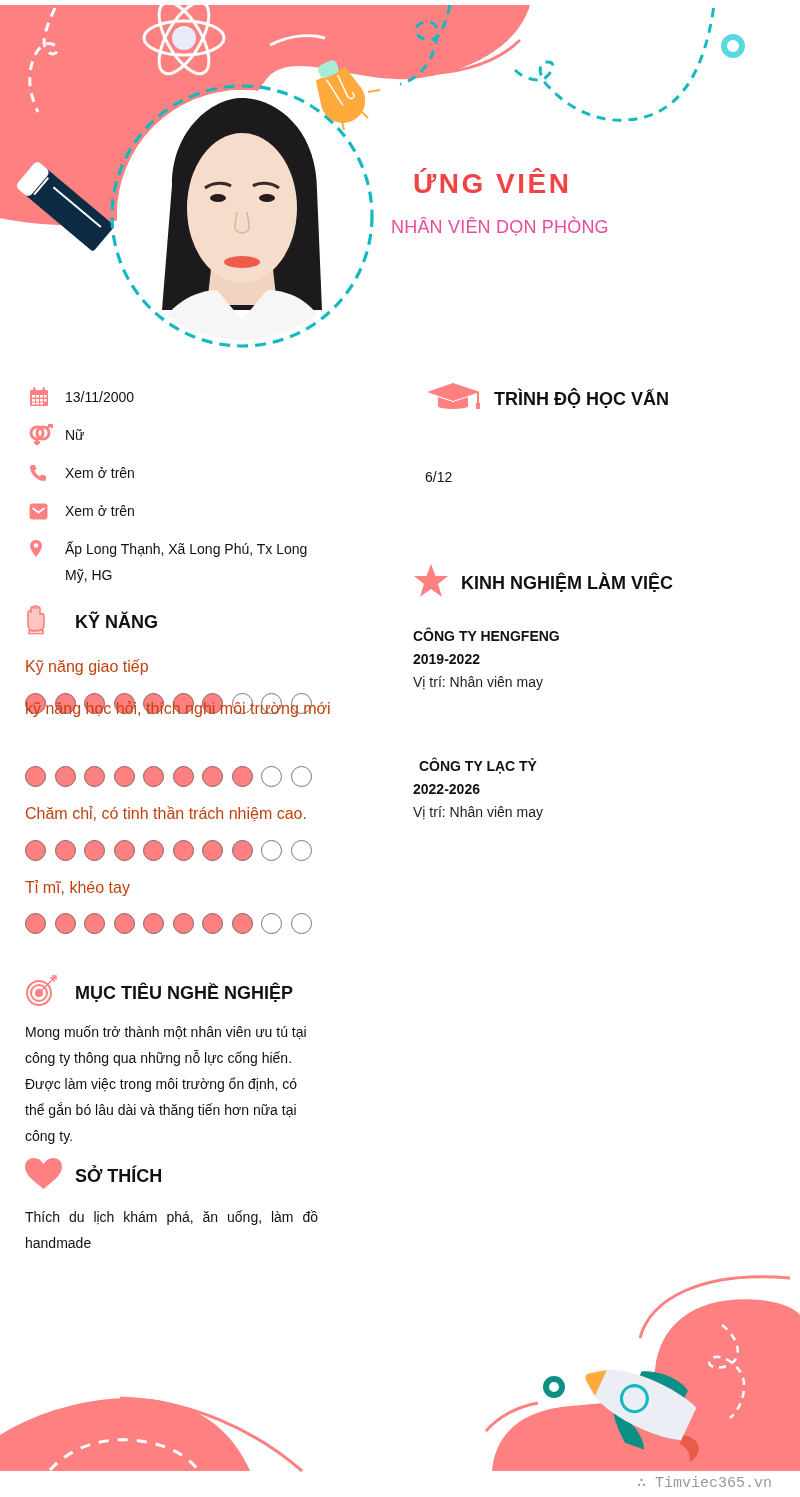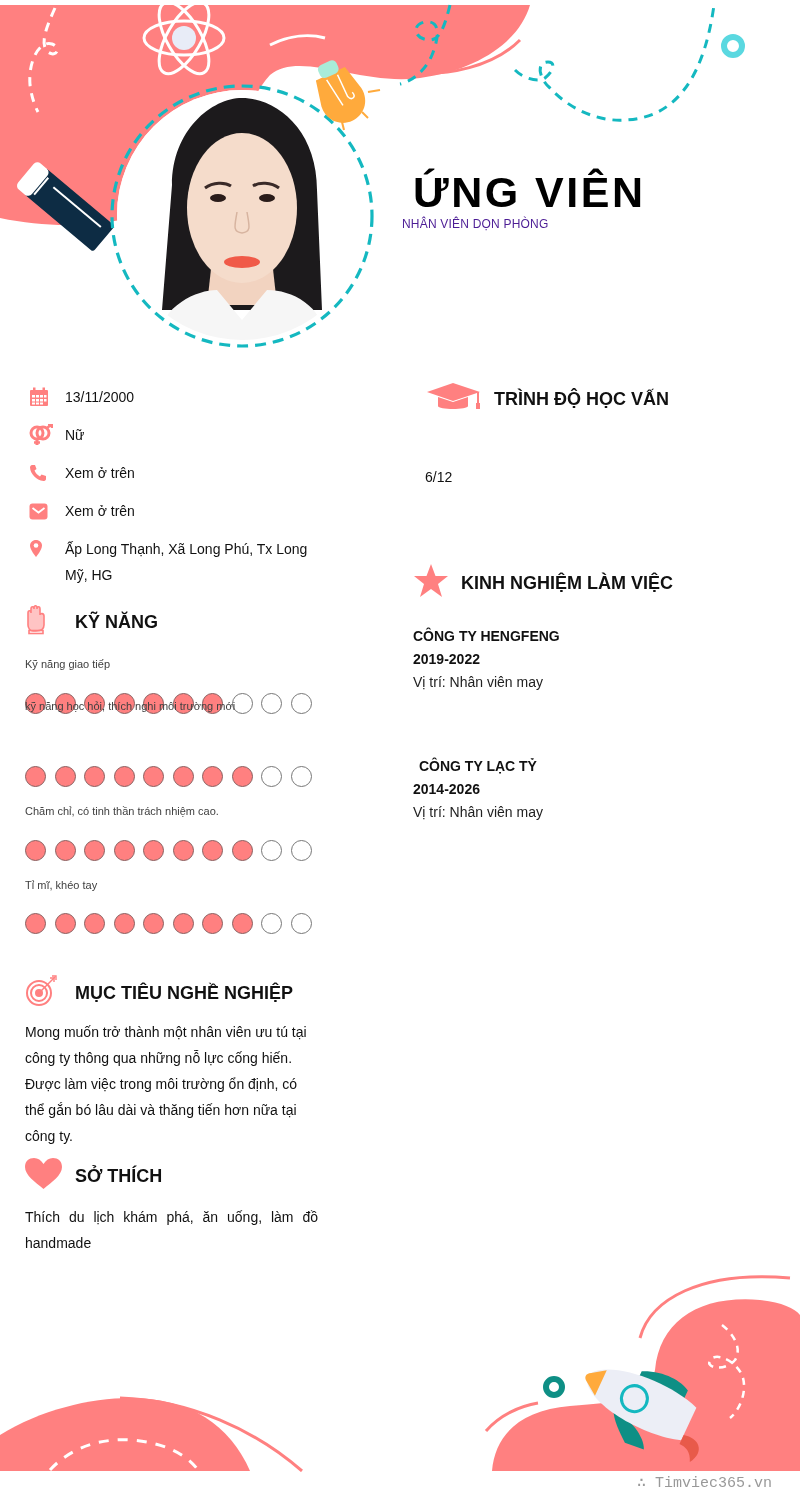--- a/index.html
+++ b/index.html
@@ -1,32 +1,32 @@
 <!DOCTYPE html>
 <html><head>
 <meta charset="utf-8">
 <style>
   * { box-sizing: border-box; margin: 0; padding: 0; }
   html, body { width: 800px; height: 1497px; background: #fff; overflow: hidden; }
   body { position: relative; font-family: "Liberation Sans", "DejaVu Sans", sans-serif; color: #111; }
   .deco { position: absolute; left: 0; top: 0; pointer-events: none; }
   .abs { position: absolute; }
 
-  .name { left: 413px; top: 168px; font-size: 43px; font-weight: bold; letter-spacing: 2.5px; color: #000000; }
-  .role { left: 402px; top: 217px; font-size: 12px; color: #4c1d95; letter-spacing: 0.2px; }
+  .name { left: 413px; top: 168px; font-size: 28px; font-weight: bold; letter-spacing: 2.5px; color: #ef4444; }
+  .role { left: 391px; top: 217px; font-size: 18px; color: #ec4899; letter-spacing: 0.2px; }
 
   .photo-wrap { left: 117px; top: 90px; width: 250px; height: 250px; border-radius: 50%; overflow: hidden; background: #fff; }
 
   .info-row { position: absolute; left: 25px; width: 300px; display: flex; align-items: flex-start; font-size: 14px; line-height: 26px; }
   .info-row .ico { width: 30px; height: 26px; flex: 0 0 40px; display: flex; align-items: center; justify-content: flex-start; padding-left: 4px; }
   .info-row .txt { flex: 1; color: #111; }
 
   .sec-head { position: absolute; display: flex; align-items: center; font-weight: bold; font-size: 18px; color: #111; }
 
-  .skill-label { position: absolute; left: 25px; font-size: 11px; color: #404040; text-align: center; }
+  .skill-label { position: absolute; left: 25px; font-size: 16px; color: #c2410c; text-align: center; }
   .dots { position: absolute; left: 25px; display: flex; gap: 8.5px; }
   .dot { width: 21px; height: 21px; border-radius: 50%; border: 1.5px solid #777; background: #fff; }
   .dot.on { background: #ff8080; border-color: #8a6060; }
 
   .para { position: absolute; left: 25px; width: 293px; font-size: 14px; line-height: 26px; color: #111; }
   .justify { text-align: justify; text-align-last: left; }
 
   .edu-text { left: 413px; top: 469px; font-size: 14px; margin-left: 12px; }
   .job-co { font-size: 14px; font-weight: bold; color: #111; text-align: center; }
   .job-yr { font-size: 14px; font-weight: bold; color: #111; margin-top: 7px; }
@@ -277,21 +277,21 @@
   <span>KINH NGHIỆM LÀM VIỆC</span>
 </div>
 
 <div class="abs" style="left:413px; top:628px;">
   <div class="job-co">CÔNG TY HENGFENG</div>
   <div class="job-yr">2019-2022</div>
   <div class="job-pos">Vị trí: Nhân viên may</div>
 </div>
 <div class="abs" style="left:413px; top:758px;">
   <div class="job-co">CÔNG TY LẠC TỶ</div>
-  <div class="job-yr">2014-2026</div>
+  <div class="job-yr">2022-2026</div>
   <div class="job-pos">Vị trí: Nhân viên may</div>
 </div>
 
 <svg class="abs" style="left:0; top:1260px;" width="800" height="212" viewBox="0 0 800 212">
 
   <path d="M0 175 C 40 150, 90 138, 130 138 C 190 138, 230 165, 250 211 L0 211 Z" fill="#ff8080"></path>
   <path d="M120 138 C 190 140, 255 170, 302 211" stroke="#ff8080" stroke-width="3" fill="none"></path>
   <path d="M50 210 C 70 188, 100 178, 130 180 C 160 182, 185 192, 198 210" stroke="#fff" stroke-width="3" fill="none" stroke-dasharray="10 9"></path>
 
   <path d="M492 211 C 495 175, 520 150, 570 146 C 620 142, 650 140, 655 110 C 660 60, 700 35, 760 40 C 780 42, 795 48, 800 55 L800 211 Z" fill="#ff8080"></path>

